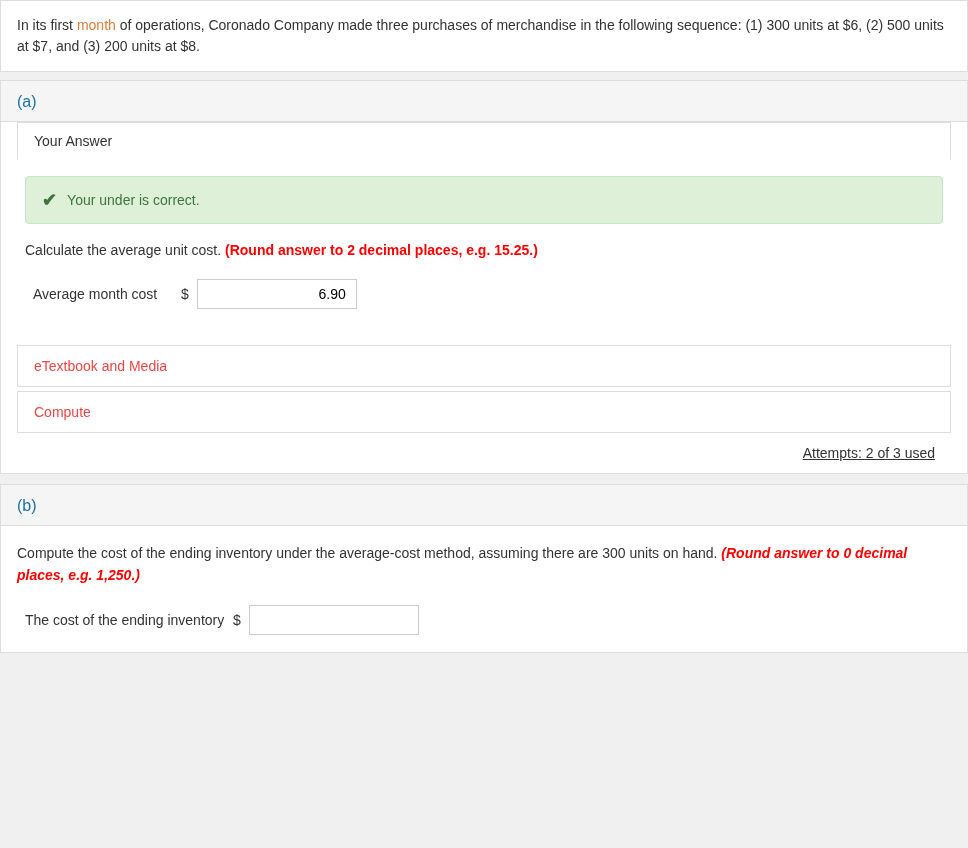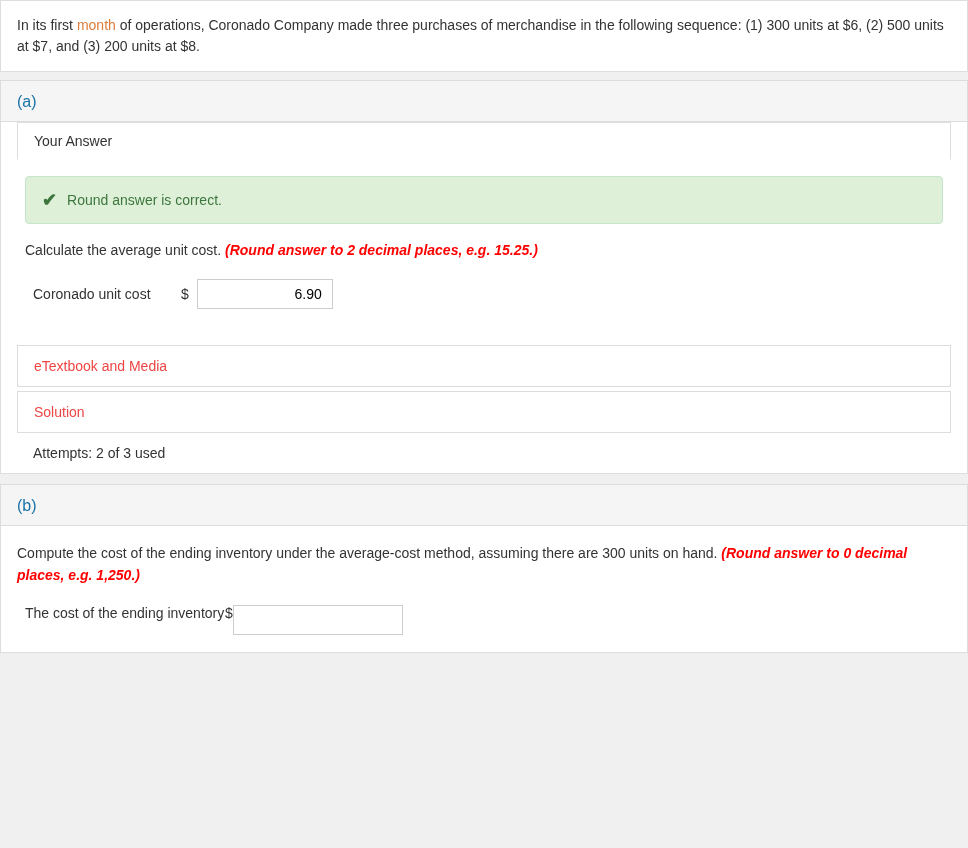--- a/index.html
+++ b/index.html
@@ -108,21 +108,20 @@
 
     
     .question-text {
       font-size: 14px;
       margin-bottom: 18px;
       line-height: 1.5;
     }
 
     .question-text .instruction {
       color: red;
-      font-style: italic;
       font-weight: bold;
     }
 
     
     .answer-row {
       display: flex;
       align-items: center;
       gap: 8px;
       margin-bottom: 20px;
       padding-left: 8px;
@@ -134,45 +133,46 @@
     }
 
     .dollar-sign {
       font-size: 14px;
     }
 
     .answer-input {
       border: 1px solid #ccc;
       padding: 6px 10px;
       font-size: 14px;
-      width: 136px;
+      width: 160px;
       text-align: right;
       background: #fff;
     }
 
     
     .resource-button {
       display: block;
       width: 100%;
       background: #fff;
       border: 1px solid #ddd;
       padding: 12px 16px;
       text-align: left;
       font-size: 14px;
       color: #ef4444;
       cursor: pointer;
       margin-bottom: 4px;
     }
 
     
     .attempts-row {
-      text-align: left;
+      text-align: right;
       font-size: 14px;
       color: #333;
       padding: 8px 16px 12px 16px;
+      text-decoration: underline;
     }
 
     
     .section-b-content {
       background: #fff;
       border-top: 1px solid #ddd;
       padding: 16px;
     }
 
     .section-b-question {
@@ -182,20 +182,22 @@
     }
 
     .section-b-question .instruction {
       color: red;
       font-style: italic;
       font-weight: bold;
     }
 
     .section-b-answer-row {
       display: flex;
+      align-items: center;
+      gap: 8px;
       padding-left: 8px;
       margin-bottom: 1px;
     }
 
     .section-b-label {
       font-size: 14px;
       min-width: 200px;
     }
 
     .section-b-input {
@@ -221,37 +223,37 @@
     <div class="tab-area">
 
       <div class="tabs">
         <div class="tab active">Your Answer</div>
       </div>
 
       <div class="tab-content">
 
         <div class="correct-banner">
           <span class="checkmark-icon">✔</span>
-          <span class="correct-text">Round answer is correct.</span>
+          <span class="correct-text">Your under is correct.</span>
         </div>
 
         <div class="question-text">
           <span>Calculate the average unit cost. </span><span class="instruction">(Round answer to 2 decimal places, e.g. 15.25.)</span>
         </div>
 
         <div class="answer-row">
-          <span class="answer-label">Coronado unit cost</span>
+          <span class="answer-label">Average month cost</span>
           <span class="dollar-sign">$</span>
           <input class="answer-input" type="text" value="6.90" style="">
         </div>
 
       </div>
 
       <button class="resource-button">eTextbook and Media</button>
-      <button class="resource-button">Solution</button>
+      <button class="resource-button">Compute</button>
 
       <div class="attempts-row">Attempts: 2 of 3 used</div>
     </div>
   </div>
 
   <div class="section-container">
     <div class="section-label">(b)</div>
 
     <div class="section-b-content">
 

